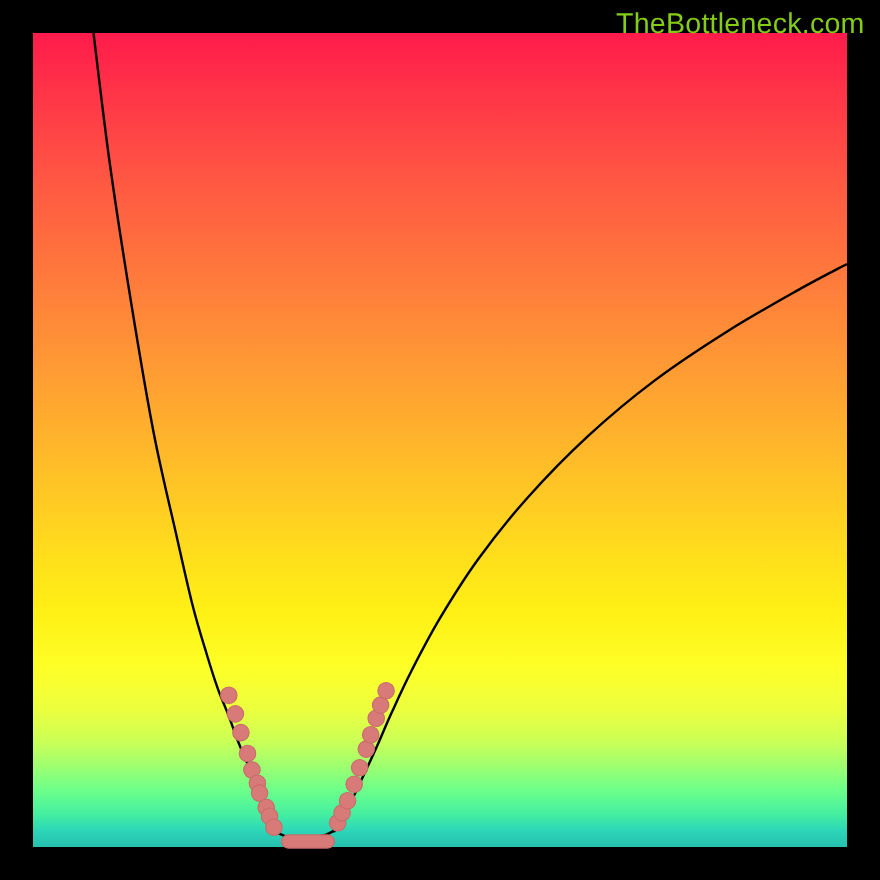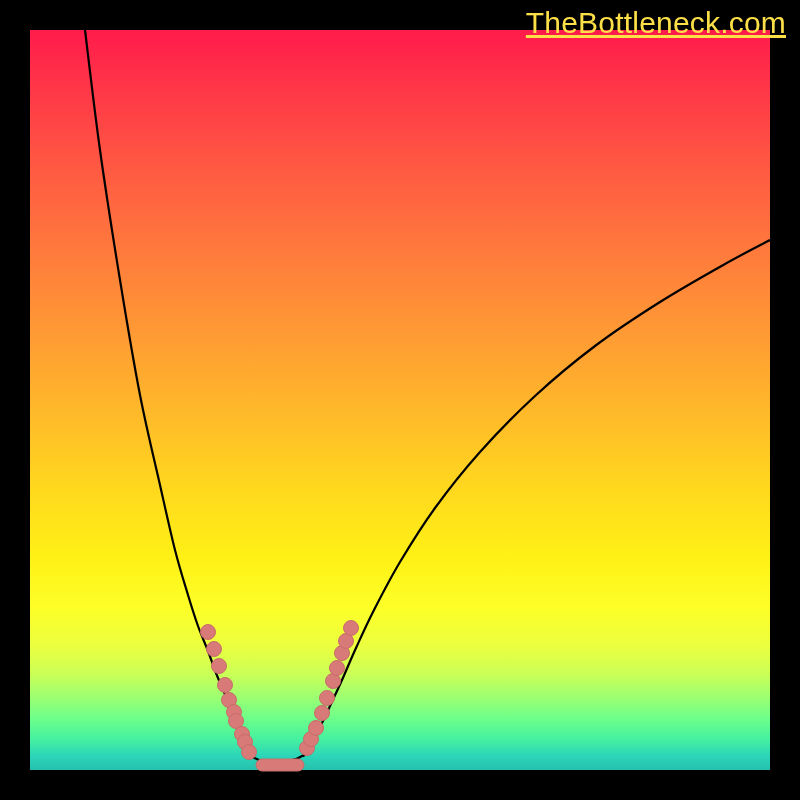--- a/index.html
+++ b/index.html
@@ -41,26 +41,25 @@
       #9fff70 90%,
       #6dff8a 93%,
       #44efa1 96%,
       #2cd6b8 98%,
       #26c0af 100%);
   }
   .watermark {
     position: absolute;
     top: 6px;
     right: 14px;
-    color: #fde047;
-    font-size: 30px;
+    color: #84cc16;
+    font-size: 26px;
     font-weight: 500;
     letter-spacing: 0.2px;
     user-select: none;
-    text-decoration: underline;
   }
   svg.curve {
     position: absolute;
     top: 0;
     left: 0;
     width: 740px;
     height: 740px;
     overflow: visible;
   }
   .curve-path {

